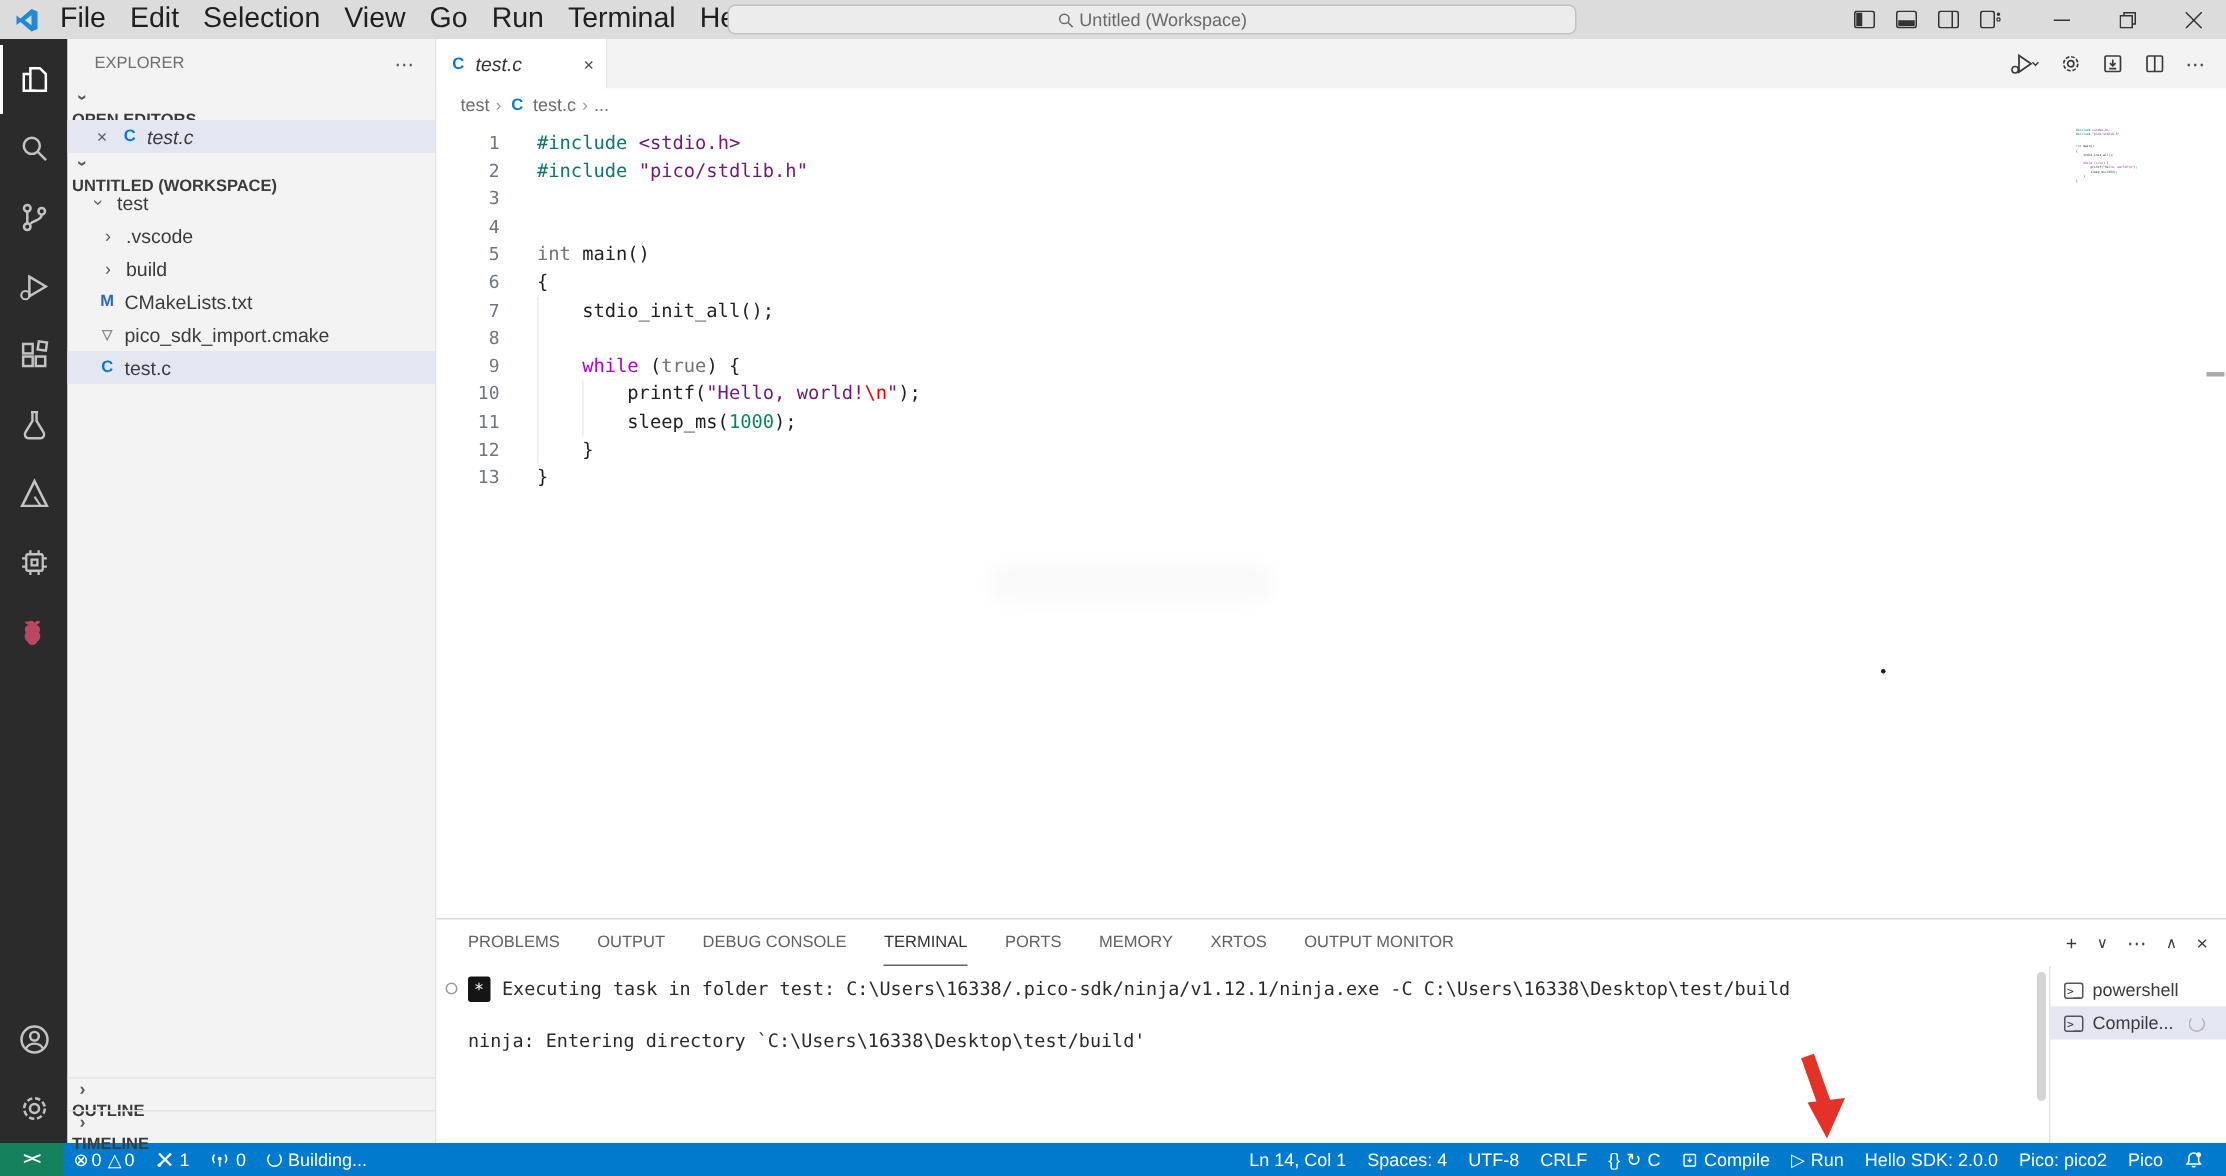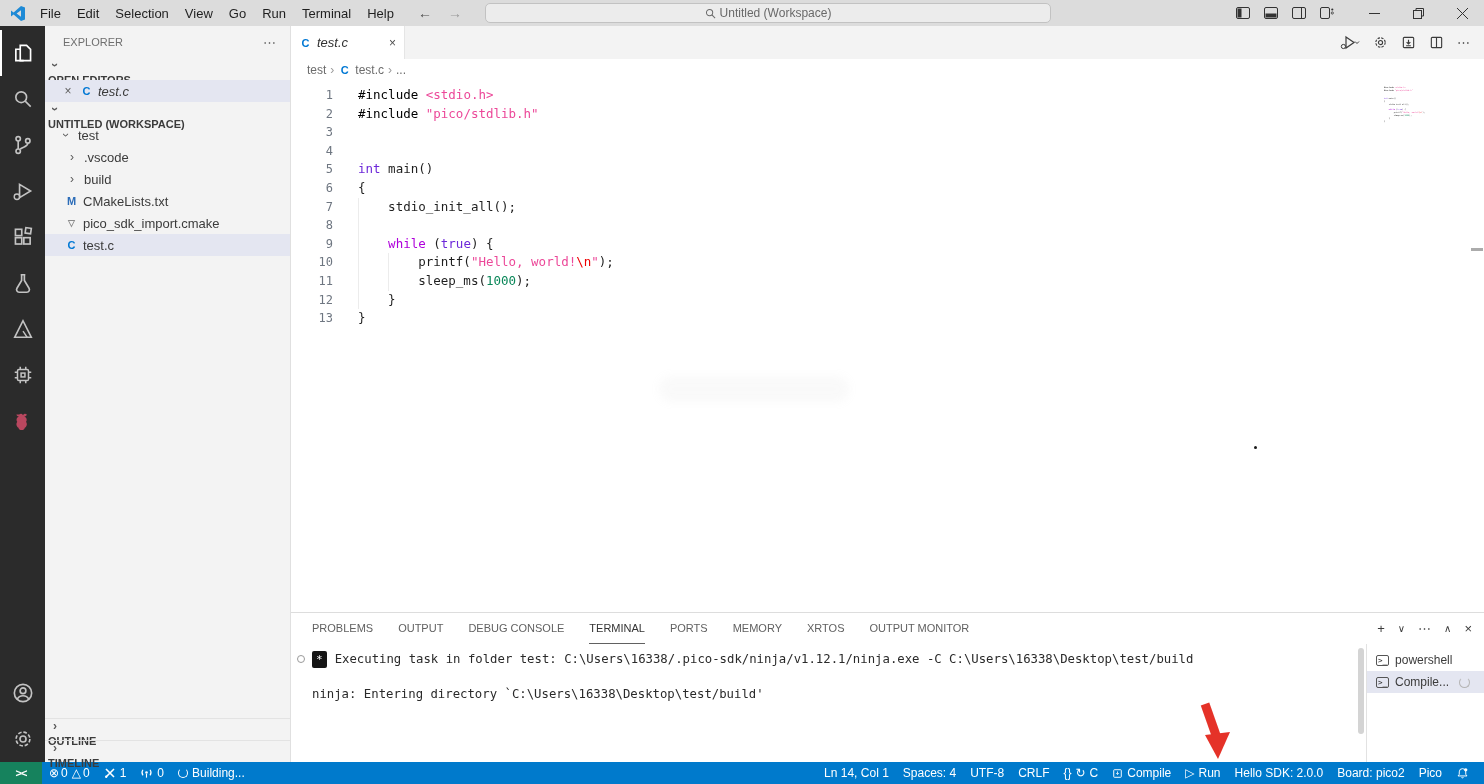--- a/index.html
+++ b/index.html
@@ -4,21 +4,21 @@
 <style>
   html,body{margin:0;padding:0;background:#888;}
   *{box-sizing:border-box;}
   .window{width:1484px;height:784px;position:relative;overflow:hidden;background:#fff;
     font-family:"Liberation Sans",sans-serif;-webkit-font-smoothing:antialiased;}
 
   
   .titlebar{height:26px;background:#dcdcdc;display:flex;align-items:center;position:relative;color:#1f1f1f;}
   .logo{margin:0 6px 0 9px;display:flex;align-items:center;}
   .menus{display:flex;align-items:center;}
-  .menu-item{font-size:13px;padding:0 8px;cursor:default;}
+  .menu-item{font-size:19px;padding:0 8px;cursor:default;}
   .nav-arrows{margin-left:16px;font-size:14px;color:#4d4d4d;display:flex;gap:16px;}
   .nav-arrows .fwd{color:#9a9a9a;}
   .search-box{position:absolute;left:485px;top:3px;width:566px;height:20px;background:#ececec;
     border:1px solid #c2c2c2;border-radius:5px;display:flex;align-items:center;justify-content:center;
     font-size:12px;color:#696969;gap:4px;}
   .tb-right{margin-left:auto;display:flex;align-items:center;height:100%;}
   .layout-icons{display:flex;align-items:center;gap:14px;margin-right:18px;color:#333;}
   .win-btn{width:44px;height:26px;display:flex;align-items:center;justify-content:center;color:#333;font-size:12px;}
 
   
@@ -59,22 +59,22 @@
   .breadcrumb{height:22px;display:flex;align-items:center;gap:4px;padding-left:16px;font-size:12px;color:#6c6c6c;background:#fff;}
   .bc-sep{color:#9a9a9a;}
 
   .code-area{flex:1;position:relative;overflow:hidden;background:#fff;
     font-family:"DejaVu Sans Mono","Liberation Mono",monospace;font-size:12.5px;}
   .code-lines{position:absolute;left:0;top:5px;right:104px;}
   .code-line{display:flex;height:18.6px;line-height:18.6px;position:relative;}
   .ln{width:42px;text-align:right;color:#6e7681;font-size:12px;flex:none;}
   .lc{white-space:pre;position:relative;flex:1;margin-left:25px;color:#1f1f1f;}
   .guide{position:absolute;top:0;bottom:0;width:1px;background:#ececec;}
-  .tok-pp{color:#000000;} .tok-ctrl{color:#af00db;}
-  .tok-kw{color:#6d28d9;} .tok-str{color:#ec4899;}
+  .tok-pp{color:#0f766e;} .tok-ctrl{color:#af00db;}
+  .tok-kw{color:#737373;} .tok-str{color:#701a75;}
   .tok-esc{color:#ee0000;} .tok-num{color:#098658;} .tok-pl{color:#1f1f1f;}
   .code-line.current::before{content:"";position:absolute;left:42px;right:0;top:0;bottom:0;
     border-top:1px solid #e5e5e5;border-bottom:1px solid #e5e5e5;}
   .code-line.current .ln{color:#1b1b1b;}
   .caret{position:absolute;left:67px;top:2px;width:1.5px;height:15px;background:#333;}
 
   .minimap{position:absolute;top:5px;right:12px;width:88px;font-size:2px;line-height:2.8px;white-space:pre;pointer-events:none;}
   .mm-line{height:2.8px;white-space:pre;}
   .scroll-dash{position:absolute;right:1px;top:167px;width:12px;height:3px;background:#666;opacity:.55;}
   .stray-dot{position:absolute;left:963px;top:365px;width:3px;height:3px;border-radius:50%;background:#1a1a1a;}
@@ -526,21 +526,21 @@
         <span>Compile</span>
       </div>
       <div class="sb-item">
         <span>▷</span>
         <span>Run</span>
       </div>
       <div class="sb-item">
           <span>Hello SDK: 2.0.0</span>
         </div>
       <div class="sb-item">
-          <span>Board: pico2</span>
+          <span>Pico: pico2</span>
         </div>
       <div class="sb-item">
           <span>Pico</span>
         </div>
       <div class="sb-item">
         <svg class="ic" width="13" height="13" viewBox="0 0 16 16">
             <path d="M8 2a4 4 0 0 0-4 4v3l-1.5 2h11L12 9V6a4 4 0 0 0-4-4zM6.7 12.5a1.4 1.4 0 0 0 2.6 0" fill="none" stroke="#fff" stroke-width="1.2"></path>
             <circle cx="12" cy="3.5" r="2" fill="#fff"></circle>
           </svg>
       </div>

